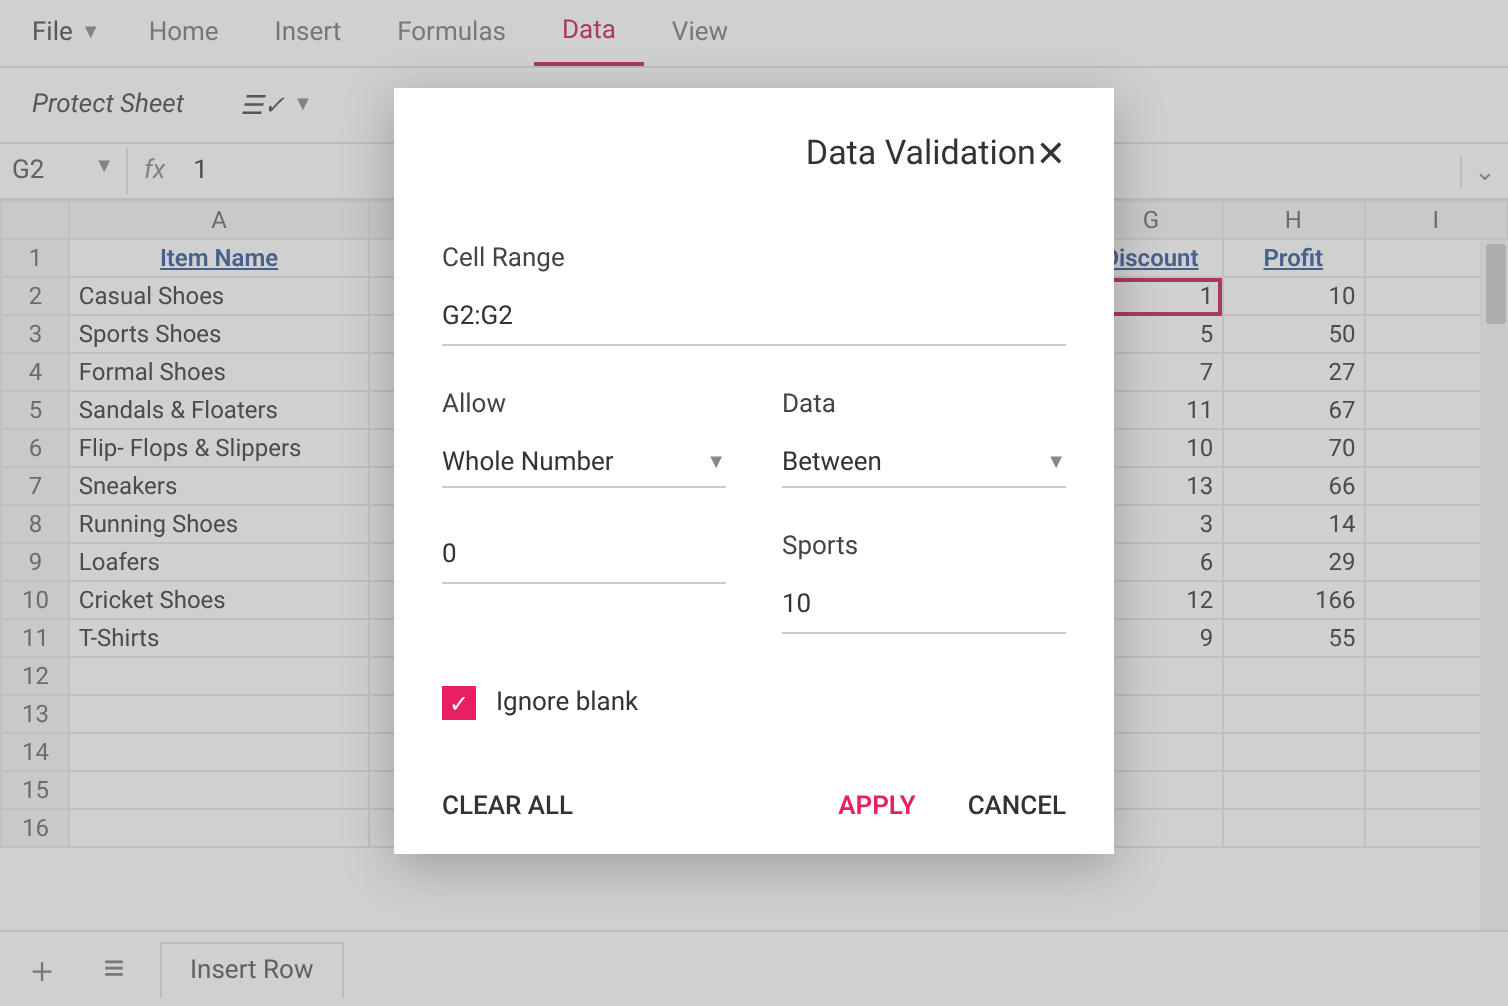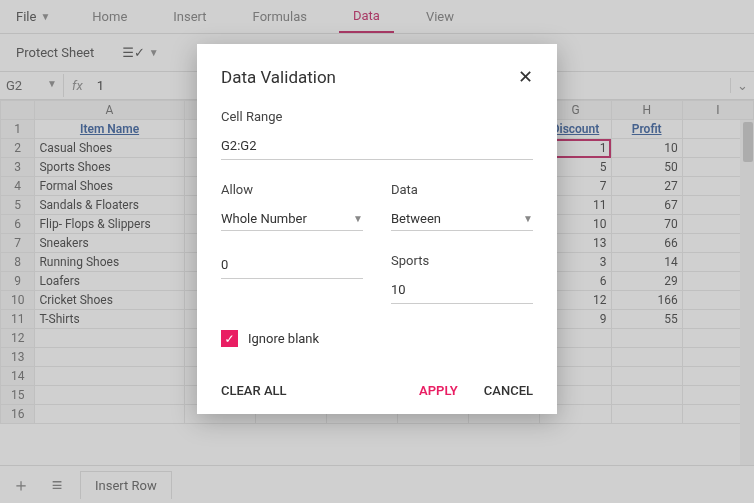--- a/index.html
+++ b/index.html
@@ -1,23 +1,23 @@
 <!DOCTYPE html>
 <html><head>
 <meta charset="utf-8">
 <style>
 * { box-sizing: border-box; margin: 0; padding: 0; font-family: -apple-system, BlinkMacSystemFont, "Segoe UI", Roboto, Arial, sans-serif; }
 body { width: 754px; height: 503px; overflow: hidden; position: relative; background: #fff; font-size: 13px; color: #333; }
 .app { width: 100%; height: 100%; display: flex; flex-direction: column; }
-.ribbon-tabs { height: 34px; display: flex; align-items: center; padding: 0 6px; gap: 18px; border-bottom: 1px solid #e0e0e0; text-align: center; }
+.ribbon-tabs { height: 34px; display: flex; align-items: center; padding: 0 6px; gap: 0; border-bottom: 1px solid #e0e0e0; text-align: center; }
 .file-btn { padding: 6px 10px; color: #444; display: flex; align-items: center; gap: 4px; cursor: pointer; }
 .tab { padding: 8px 14px; color: #777; cursor: pointer; }
 .tab.active { color: #c2185b; border-bottom: 2px solid #c2185b; }
 .toolbar { height: 38px; display: flex; align-items: center; padding: 0 8px; gap: 12px; border-bottom: 1px solid #e0e0e0; }
-.tool-btn { padding: 4px 8px; display: flex; align-items: center; gap: 4px; color: #444; cursor: pointer; }
+.tool-btn { padding: 4px 8px; display: flex; align-items: center; gap: 4px; color: #444; cursor: pointer; font-style: italic; }
 .fx-bar { height: 28px; display: flex; align-items: center; border-bottom: 1px solid #e0e0e0; }
 .namebox { width: 64px; padding: 4px 6px; border-right: 1px solid #e0e0e0; color: #555; }
 .fx-label { padding: 0 8px; color: #888; font-style: italic; }
 .fx-input { flex: 1; padding: 0 6px; color: #333; }
 .fx-expand { width: 24px; text-align: center; color: #888; border-left: 1px solid #e0e0e0; cursor: pointer; }
 .grid-wrap { flex: 1; position: relative; overflow: hidden; }
 table { border-collapse: collapse; table-layout: fixed; width: 100%; }
 th, td { border: 1px solid #e6e6e6; height: 19px; font-size: 12px; padding: 0 4px; overflow: hidden; white-space: nowrap; }
 .col-head th { background: #f4f4f4; color: #666; font-weight: normal; text-align: center; }
 .row-head { background: #f4f4f4; color: #666; text-align: center; width: 30px; }
@@ -26,21 +26,21 @@
 .num { text-align: right; }
 .sel-cell { outline: 2px solid #c2185b; outline-offset: -2px; }
 .colA { width: 130px; } .colB, .colE { width:62px; } .colF { width:62px; } .colG, .colH, .colI { width: 62px; }
 .bottom-bar { height: 38px; border-top: 1px solid #e0e0e0; display: flex; align-items: center; padding: 0 8px; gap: 10px; }
 .add-btn, .menu-btn { width: 26px; height: 26px; display: flex; align-items: center; justify-content: center; color: #777; cursor: pointer; font-size: 18px; }
 .sheet-tab { padding: 6px 14px; border: 1px solid #e0e0e0; border-bottom: none; color: #555; cursor: pointer; }
 .scroll-track { position: absolute; right: 0; top: 20px; bottom: 0; width: 14px; background: #f4f4f4; }
 .scroll-thumb { position: absolute; right: 1px; top: 22px; width: 10px; height: 40px; background: #c8c8c8; border-radius: 2px; }
 .overlay { position: absolute; inset: 0; background: rgba(120,120,120,0.35); display: flex; align-items: flex-start; justify-content: center; }
 .dialog { margin-top: 44px; width: 360px; background: #fff; box-shadow: 0 6px 24px rgba(0,0,0,0.25); padding: 22px 24px 16px; }
-.dlg-head { display: flex; justify-content: space-between; align-items: center; margin-bottom: 22px; }
+.dlg-head { display: flex; justify-content: flex-end; align-items: center; margin-bottom: 34px; }
 .dlg-title { font-size: 17px; color: #333; font-weight: 400; }
 .close-x { cursor: pointer; font-size: 18px; color: #333; }
 .field-label { font-size: 13px; color: #444; margin-bottom: 10px; }
 .field-input { width: 100%; border: none; border-bottom: 1px solid #ccc; padding: 4px 0 6px; font-size: 13px; color: #333; outline: none; background: transparent; }
 .field-select { display: flex; align-items: center; justify-content: space-between; border-bottom: 1px solid #ccc; padding: 4px 0 4px; cursor: pointer; }
 .row2 { display: flex; gap: 28px; margin-top: 22px; }
 .col2 { flex: 1; }
 .ignore-row { display: flex; align-items: center; gap: 10px; margin-top: 26px; }
 .checkbox { width: 17px; height: 17px; background: #e91e63; display: flex; align-items: center; justify-content: center; color: #fff; font-size: 12px; }
 .dlg-actions { display: flex; justify-content: space-between; align-items: center; margin-top: 26px; padding-top: 10px; }

